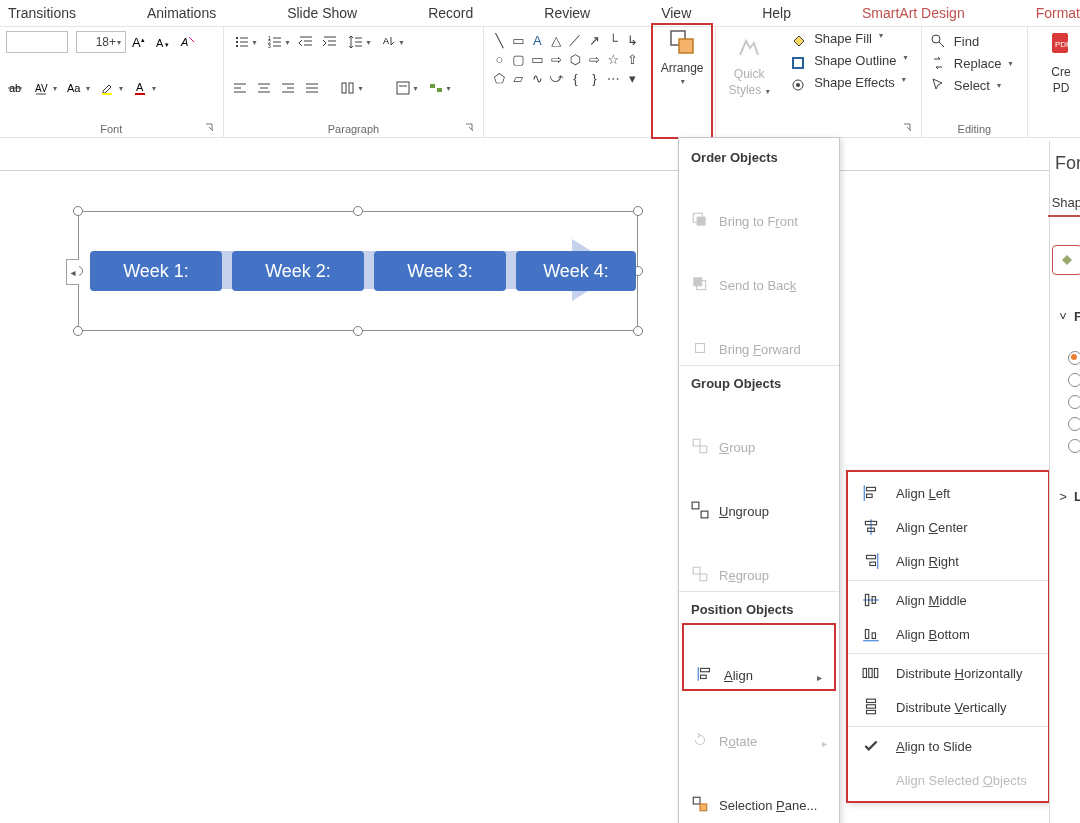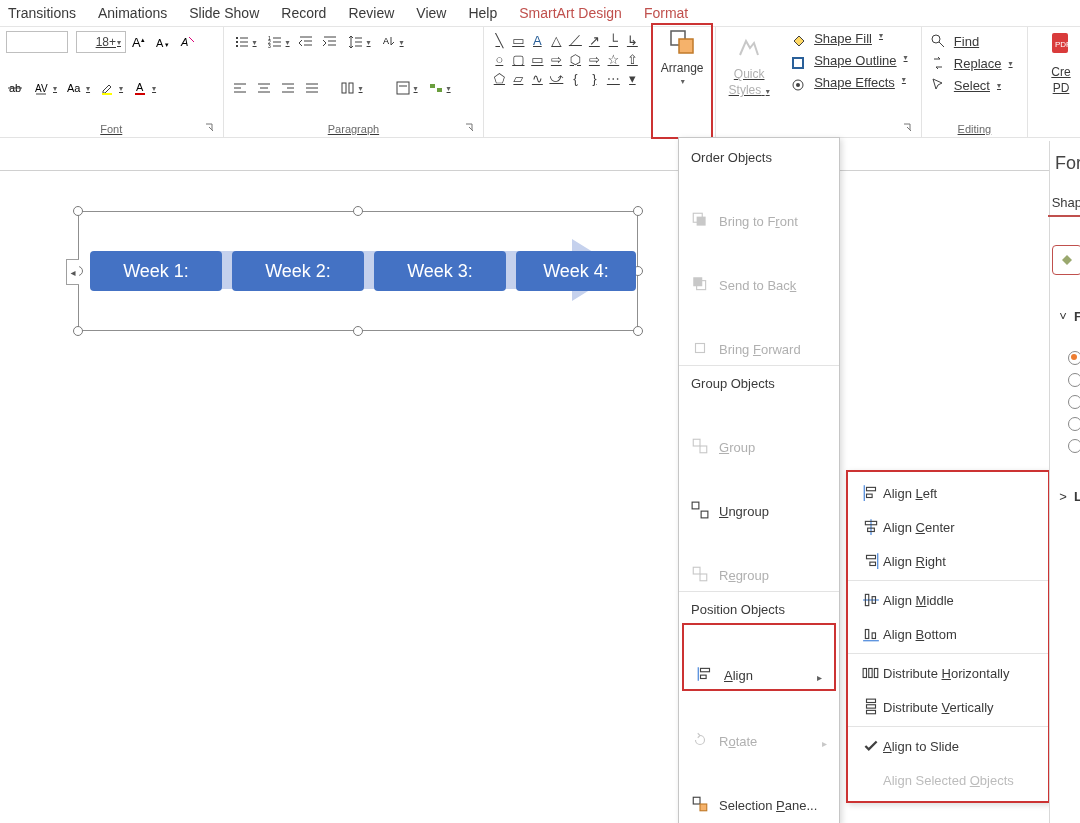--- a/index.html
+++ b/index.html
@@ -1,22 +1,22 @@
 <!DOCTYPE html>
 <html><head>
 <meta charset="utf-8">
 <style>
 html,body{margin:0;padding:0;font-family:"Segoe UI",Arial,sans-serif;font-size:13px;color:#3a3a3a;background:#ffffff;width:1080px;height:823px;overflow:hidden;}
 
-.tabbar{height:26px;display:flex;align-items:center;border-bottom:1px solid #e5e5e5;padding:0 0 0 8px;gap:22px;}
+.tabbar{height:26px;display:flex;align-items:center;border-bottom:1px solid #e5e5e5;padding:0 0 0 8px;gap:22px;justify-content:space-between;}
 .tabbar span{font-size:14px;color:#3a3a3a;}
 .tabbar span.accent{color:#c0504d;}
 
 .ribbon{height:110px;background:#ffffff;border-bottom:1px solid #e3e3e3;display:flex;}
-.group{border-right:1px solid #e3e3e3;display:flex;flex-direction:column;justify-content:space-between;padding:4px 6px 2px 6px;position:relative;text-decoration:underline;}
+.group{border-right:1px solid #e3e3e3;display:flex;flex-direction:column;justify-content:space-between;padding:4px 6px 2px 6px;position:relative;}
 .group-label{font-size:11px;color:#6a6a6a;text-align:center;display:flex;justify-content:center;align-items:center;position:relative;}
 .dialoglauncher{position:absolute;right:0;bottom:0;width:14px;height:14px;display:flex;align-items:center;justify-content:center;color:#606060;}
 .ico{width:20px;height:20px;display:inline-flex;align-items:center;justify-content:center;color:#404040;}
 .ico svg{width:16px;height:16px;}
 .dd{font-size:8px;color:#606060;margin-left:1px;}
 .btn{display:flex;align-items:center;padding:1px 2px;}
 .fontsize{border:1px solid #bfbfbf;height:20px;width:40px;display:flex;align-items:center;justify-content:flex-end;padding:0 4px;font-size:12px;color:#444;}
 .fontname{border:1px solid #bfbfbf;height:20px;width:60px;margin-right:4px;}
 
 .shapes{display:grid;grid-template-columns:repeat(8,18px);grid-template-rows:repeat(3,18px);gap:1px;}
@@ -36,30 +36,30 @@
 .selrect{position:absolute;inset:0;border:1px solid #8f8f8f;}
 .handle{position:absolute;width:8px;height:8px;border:1px solid #7a7a7a;background:#ffffff;border-radius:50%;}
 .h-tl{left:-5px;top:-5px;} .h-tr{right:-5px;top:-5px;} .h-bl{left:-5px;bottom:-5px;} .h-br{right:-5px;bottom:-5px;}
 .h-tc{left:calc(50% - 5px);top:-5px;} .h-bc{left:calc(50% - 5px);bottom:-5px;}
 .h-ml{left:-5px;top:calc(50% - 5px);} .h-mr{right:-5px;top:calc(50% - 5px);}
 .expand-tab{position:absolute;left:-12px;top:calc(50% - 12px);width:12px;height:24px;border:1px solid #9f9f9f;border-right:none;background:#fff;display:flex;align-items:center;justify-content:center;color:#555;font-size:10px;}
 .bgarrow{position:absolute;left:24px;top:28px;right:10px;height:62px;}
 .weekbox{position:absolute;top:40px;width:132px;height:40px;background:#4472c4;border-radius:4px;color:#fff;font-size:18px;display:flex;align-items:center;justify-content:center;}
 
 .dropdown{position:absolute;left:678px;top:137px;width:160px;background:#ffffff;border:1px solid #c6c6c6;box-shadow:2px 2px 6px rgba(0,0,0,0.15);padding:4px 0;}
-.dropdown .section{font-weight:400;font-size:13px;color:#3a3a3a;padding:8px 12px 6px 12px;}
+.dropdown .section{font-weight:700;font-size:13px;color:#3a3a3a;padding:8px 12px 6px 12px;}
 .dropdown .item{display:flex;align-items:flex-end;gap:10px;padding:6px 12px;color:#3a3a3a;font-size:13px;margin-top:34px;}
 .dropdown .item.disabled{color:#b0b0b0;}
 .dropdown .item .iicon{width:18px;height:18px;display:flex;align-items:center;justify-content:center;}
 .dropdown .item .arrow{margin-left:auto;font-size:10px;color:#606060;}
 .dropdown hr{border:none;border-top:1px solid #e3e3e3;margin:2px 0;}
 .align-row{border:2px solid #c33;margin:0 3px;}
 
 .submenu{position:absolute;left:846px;top:470px;width:200px;background:#ffffff;border:2px solid #c33;box-shadow:2px 2px 6px rgba(0,0,0,0.15);padding:4px 0;}
-.submenu .sitem{display:flex;align-items:center;gap:3px;padding:8px 14px;font-size:13px;color:#3a3a3a;}
+.submenu .sitem{display:flex;align-items:center;gap:16px;padding:8px 14px;font-size:13px;color:#3a3a3a;}
 .submenu .sitem.disabled{color:#bcbcbc;}
 .submenu .sitem .sicon{width:18px;height:18px;display:flex;align-items:center;justify-content:center;color:#404040;}
 .submenu hr{border:none;border-top:1px solid #e3e3e3;margin:2px 0;}
 
 .fmtpane{position:absolute;right:0;top:141px;width:30px;bottom:0;border-left:1px solid #d8d8d8;background:#fff;}
 .fmtpane .title{position:absolute;right:-2px;top:12px;font-size:18px;color:#444;}
 .fmtpane .tab{position:absolute;right:-2px;top:54px;font-size:13px;color:#3a3a3a;}
 .fmtpane .tabbar2{position:absolute;right:-2px;top:74px;width:34px;height:2px;background:#c0504d;}
 .fmtpane .sq{position:absolute;right:-2px;top:104px;width:28px;height:28px;border:1.5px solid #c0504d;border-radius:4px;display:flex;align-items:center;justify-content:center;color:#9aa86e;}
 

